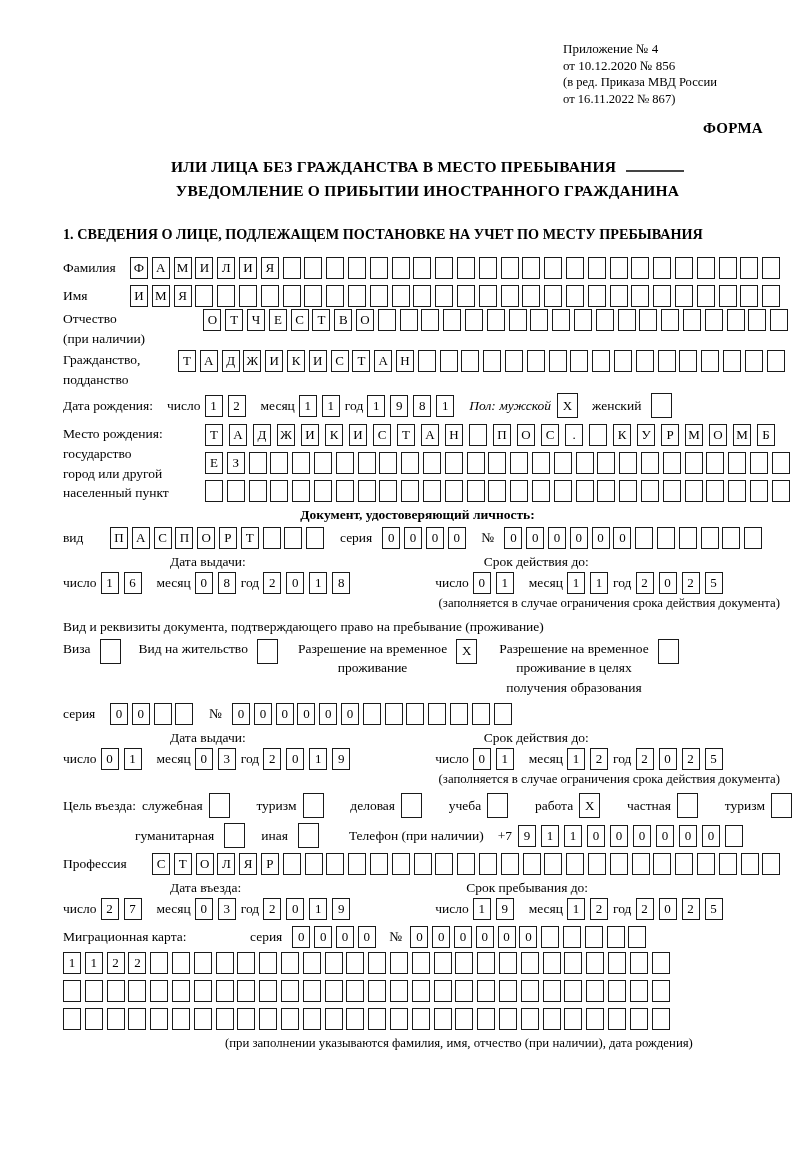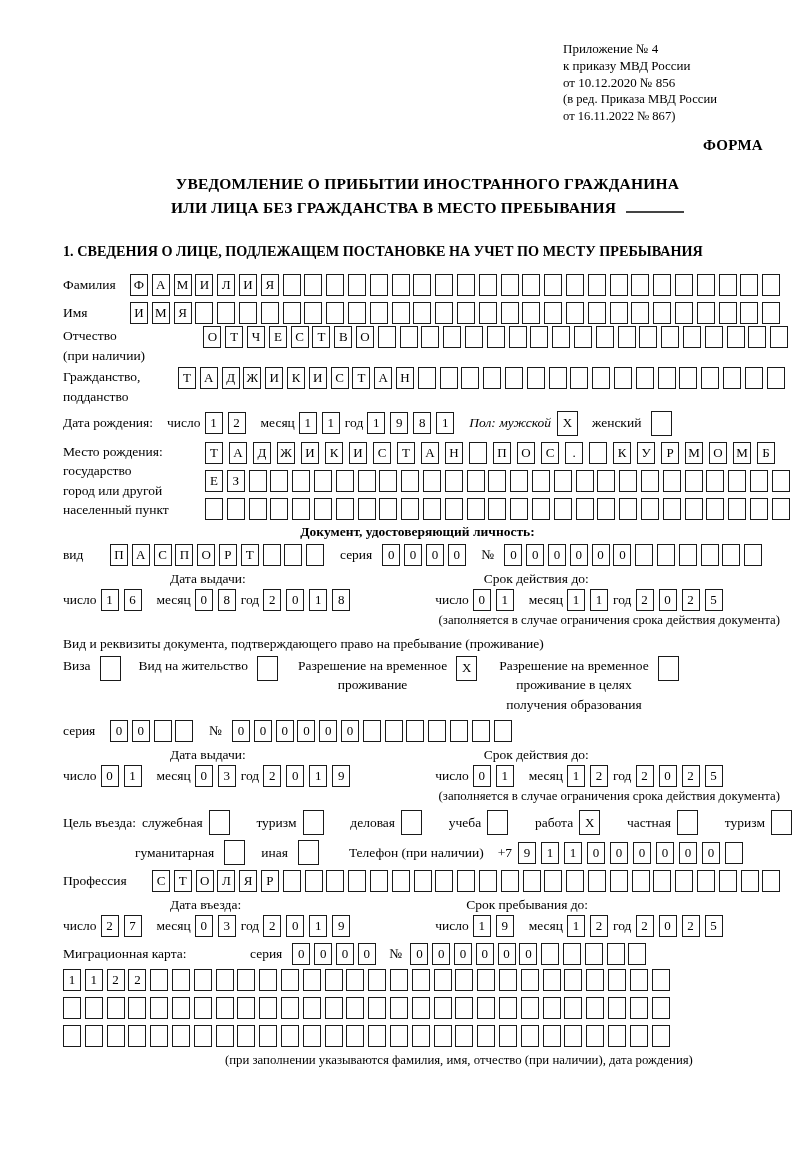--- a/index.html
+++ b/index.html
@@ -85,31 +85,30 @@
   .gender-lab { margin-left:10px; margin-right:6px;font-style:italic; }
   .gender-lab2 { margin-left:14px; margin-right:10px; }
 </style>
 </head>
 <body>
 
 <div class="page">
 
   <div class="appendix">
     <div>Приложение № 4</div>
-    <div>к приказу МВД России</div>
     <div>от 10.12.2020 № 856</div>
     <div class="rev first">(в ред. Приказа МВД России</div>
     <div class="rev">от 16.11.2022 № 867)</div>
   </div>
 
   <div class="forma">ФОРМА</div>
 
   <div class="title">
+    <div><span>ИЛИ ЛИЦА БЕЗ ГРАЖДАНСТВА В МЕСТО ПРЕБЫВАНИЯ</span><span class="title-blank"></span></div>
     <div>УВЕДОМЛЕНИЕ О ПРИБЫТИИ ИНОСТРАННОГО ГРАЖДАНИНА</div>
-    <div><span>ИЛИ ЛИЦА БЕЗ ГРАЖДАНСТВА В МЕСТО ПРЕБЫВАНИЯ</span><span class="title-blank"></span></div>
   </div>
 
   <div class="sect">1. СВЕДЕНИЯ О ЛИЦЕ, ПОДЛЕЖАЩЕМ ПОСТАНОВКЕ НА УЧЕТ ПО МЕСТУ ПРЕБЫВАНИЯ</div>
 
   <div class="row r-surname">
     <span class="lab-surname">Фамилия</span>
     <span class="cells">
         <span class="cell">Ф</span>
         <span class="cell">А</span>
         <span class="cell">М</span>

